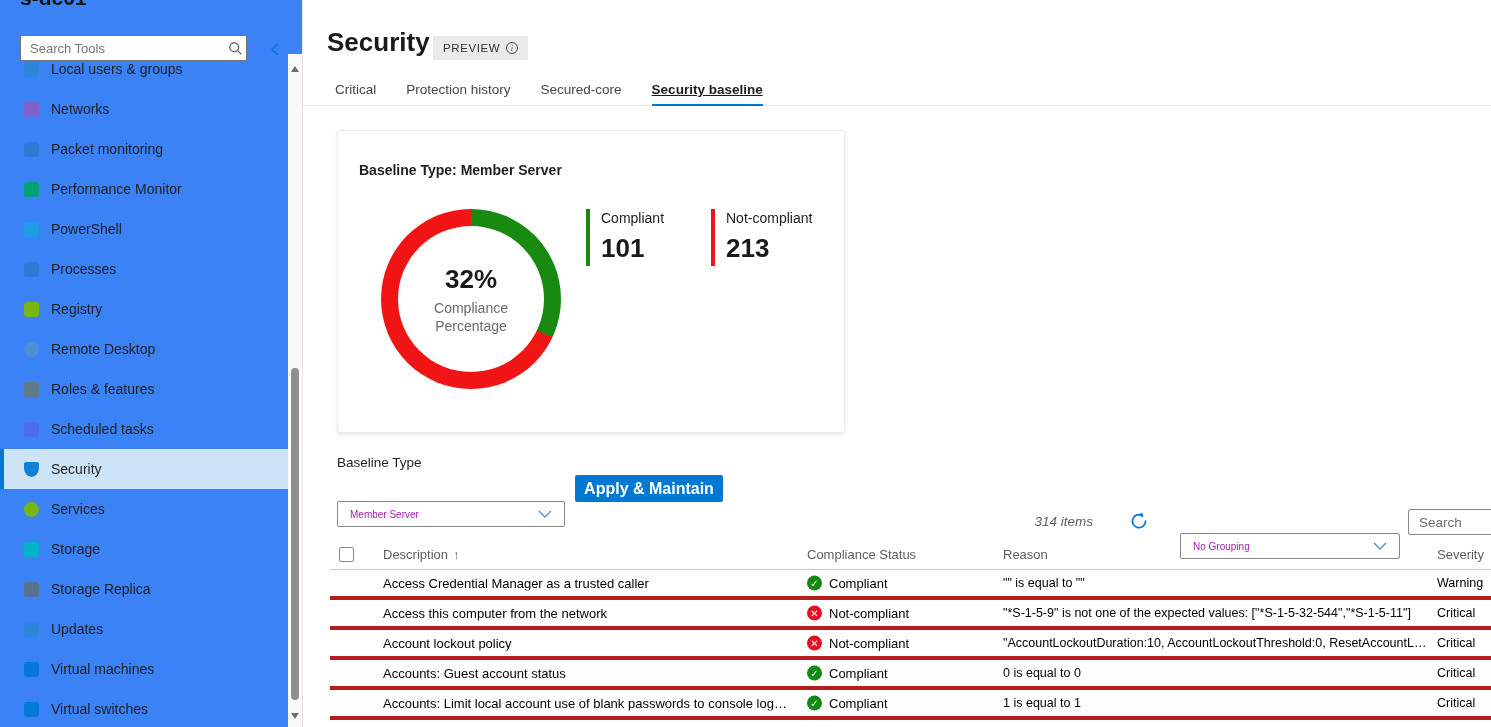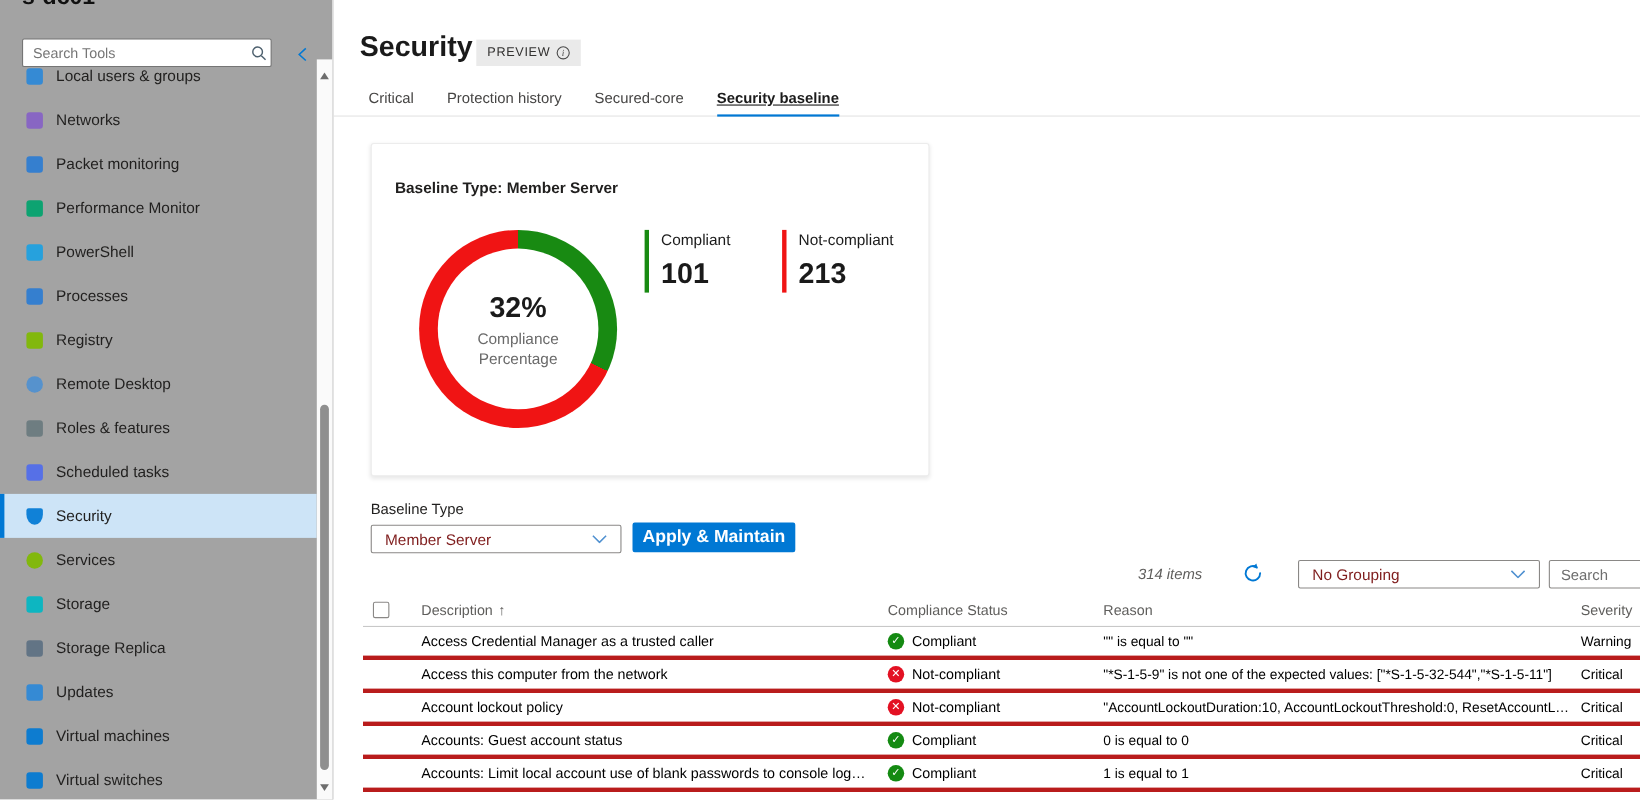--- a/index.html
+++ b/index.html
@@ -4,21 +4,21 @@
 <style>
   * { margin:0; padding:0; box-sizing:border-box; }
   html,body { width:1491px; height:727px; overflow:hidden; background:#fff; }
   #app { position:relative; width:1491px; height:727px; background:#fff; overflow:hidden;
          font-family:"Liberation Sans","DejaVu Sans",sans-serif; color:#201f1e; }
 
   
   .host-title { position:absolute; left:20px; top:-14px; font-size:21px; font-weight:700; color:#111; z-index:5; }
 
   
-  .sidebar { position:absolute; left:0; top:0; width:303px; height:727px; background:#a3a3a3;
+  .sidebar { position:absolute; left:0; top:0; width:303px; height:727px; background:#3b82f6;
              border-right:1px solid #e6e6e6; }
   .search-box { position:absolute; left:20px; top:35px; width:227px; height:26px; background:#fff;
                 border:1px solid #757575; border-radius:2px; display:flex; align-items:center; z-index:3; }
   .search-box input { flex:1; border:none; outline:none; font:13px "Liberation Sans",sans-serif;
                       color:#333; padding:0 4px 0 9px; background:transparent; }
   .search-box input::placeholder { color:#767676; }
   .search-box .mag { flex:0 0 22px; display:flex; align-items:center; justify-content:center; }
   .collapse-btn { position:absolute; left:264px; top:38px; width:22px; height:22px; display:flex;
                   align-items:center; justify-content:center; cursor:pointer; z-index:3; }
 
@@ -66,22 +66,22 @@
   .donut-pct { font-size:26px; font-weight:700; color:#1a1a1a; margin-bottom:4px; }
   .donut-cap { font-size:14px; color:#6a6a6a; line-height:18px; text-align:center; }
   .legend { position:absolute; top:78px; display:flex; }
   .legend-bar { width:4px; height:57px; margin-right:11px; }
   .legend-label { font-size:14px; color:#1b1b1b; margin-top:1px; }
   .legend-value { font-size:26px; font-weight:700; color:#1a1a1a; margin-top:7px; }
 
   
   .bt-label { position:absolute; left:34px; top:455px; font-size:13.5px; color:#201f1e; }
   .select-box { position:absolute; display:flex; align-items:center; justify-content:space-between;
-                border:1px solid #8a8886; border-radius:2px; background:#fff; font-size:14px;
-                color:#7f1d1d; padding:0 12px; cursor:pointer; }
+                border:1px solid #8a8886; border-radius:2px; background:#fff; font-size:10px;
+                color:#a21caf; padding:0 12px; cursor:pointer;margin-top:24px; }
   .bt-select { left:34px; top:477px; width:228px; height:26px; }
   .apply-btn { position:absolute; left:272px; top:475px; width:148px; height:27px; background:#0078d4;
                color:#fff; font-size:16px; font-weight:700; border:none; border-radius:2px;
                display:flex; align-items:center; justify-content:center; cursor:pointer; }
 
   
   .items-count { position:absolute; left:690px; top:514px; width:100px; text-align:right;
                  font-size:13.5px; font-style:italic; color:#5f5e5c; }
   .refresh-btn { position:absolute; left:824px; top:509px; width:24px; height:24px; display:flex;
                  align-items:center; justify-content:center; cursor:pointer; }

